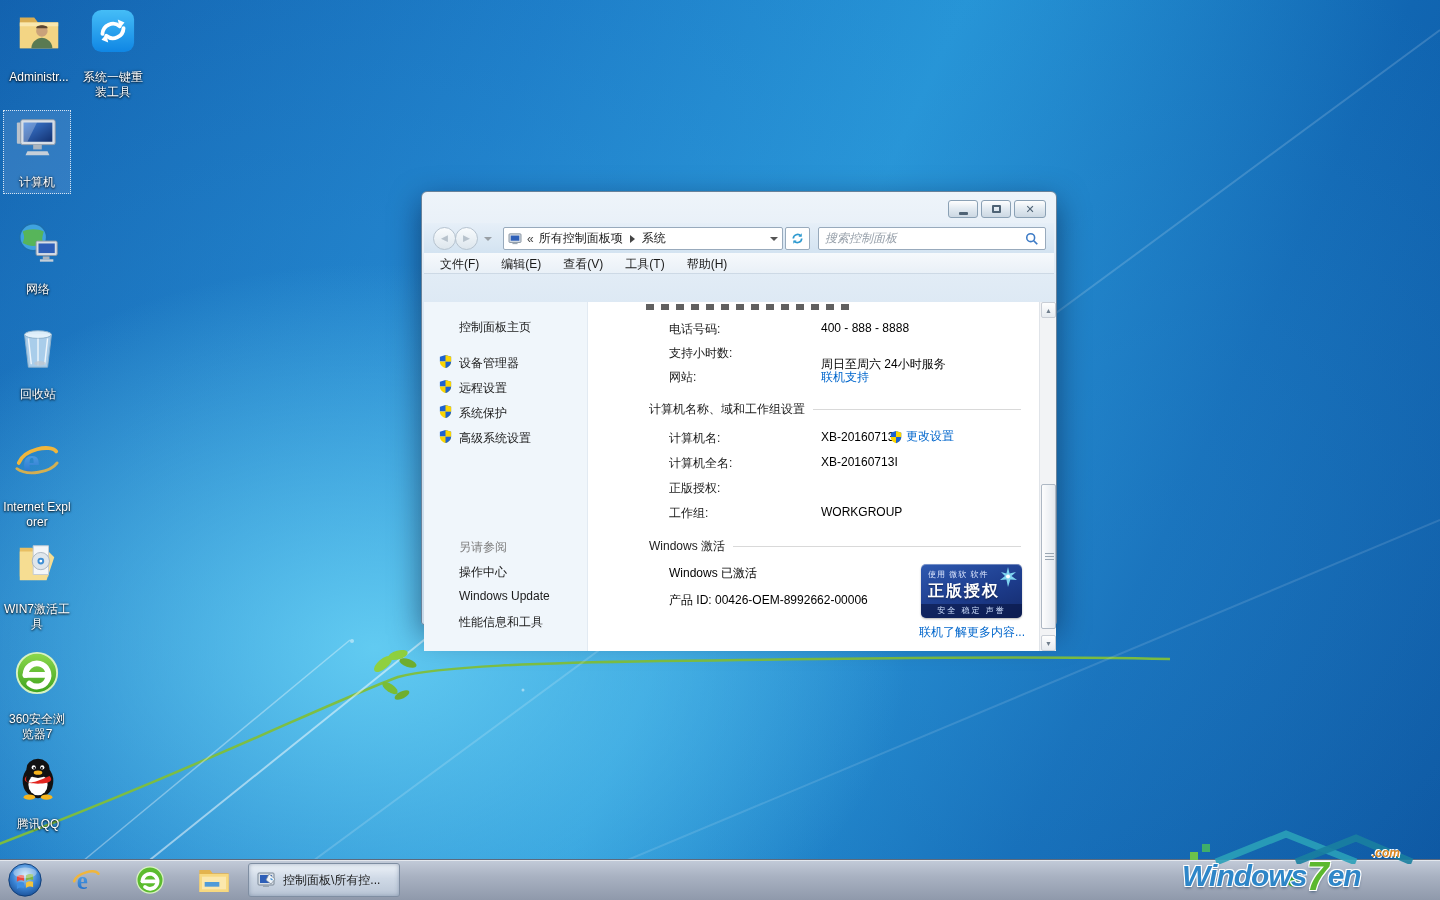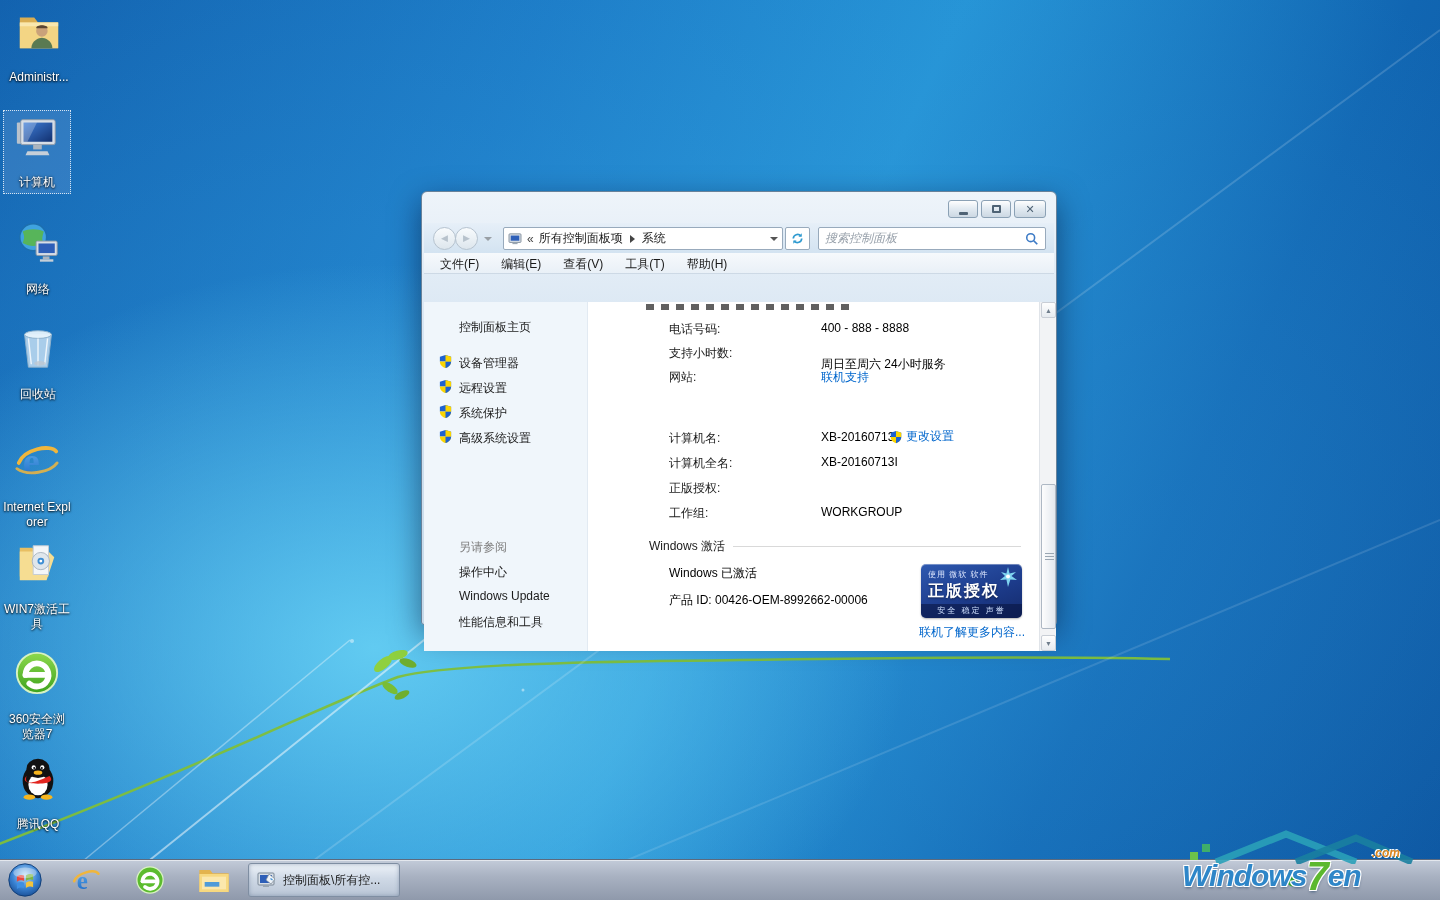--- a/index.html
+++ b/index.html
@@ -126,20 +126,38 @@
           <path d="M4 15h40v27H4z" fill="#f3d584"></path>
           <path d="M4 15h40v4H4z" fill="#f9e7ae"></path>
           <circle cx="27" cy="24" r="6" fill="#caa27a"></circle>
           <path d="M27 18c3 0 6 1 6 3h-12c0-2 3-3 6-3z" fill="#5b4632"></path>
           <path d="M16 42c0-8 8-11 11-11s11 3 11 11z" fill="#5a7a52"></path>
         </svg>
     </div>
     <div class="ilabel">Administr...</div>
   </div>
 
+  <div class="dicon" style="left:79px;top:6px">
+    <div class="ig">
+      <svg viewBox="0 0 48 48">
+          <defs>
+            <linearGradient id="rg" x1="0" y1="0" x2="0" y2="1">
+              <stop offset="0" stop-color="#45bdf7"></stop>
+              <stop offset="1" stop-color="#0f86e4"></stop>
+            </linearGradient>
+          </defs>
+          <rect x="2" y="2" width="44" height="44" rx="10" fill="url(#rg)"></rect>
+          <path d="M13 27a11 11 0 0 1 18-8" fill="none" stroke="#fff" stroke-width="4" stroke-linecap="round"></path>
+          <path d="M35 21a11 11 0 0 1-18 8" fill="none" stroke="#fff" stroke-width="4" stroke-linecap="round"></path>
+          <path d="M29 12l7 3-5 6z" fill="#fff"></path>
+          <path d="M19 36l-7-3 5-6z" fill="#fff"></path>
+        </svg>
+    </div>
+    <div class="ilabel">系统一键重装工具</div>
+  </div>
 
   <div class="dicon selected" style="left:3px;top:110px">
     <div class="ig">
       <svg viewBox="0 0 48 48">
           <defs>
             <linearGradient id="scr" x1="0" y1="0" x2="1" y2="1">
               <stop offset="0" stop-color="#3f7fd9"></stop>
               <stop offset="1" stop-color="#12306f"></stop>
             </linearGradient>
           </defs>
@@ -366,20 +384,24 @@
 
       <div class="sliver"></div>
 
       <div class="mlabel" style="left:245px;top:19px">电话号码:</div>
       <div class="mvalue" style="left:397px;top:19px">400 - 888 - 8888</div>
       <div class="mlabel" style="left:245px;top:43px">支持小时数:</div>
       <div class="mvalue" style="left:397px;top:54px">周日至周六  24小时服务</div>
       <div class="mlabel" style="left:245px;top:67px">网站:</div>
       <div class="mvalue mlink" style="left:397px;top:67px">联机支持</div>
 
+      <div class="sect" style="top:99px">
+        <span>计算机名称、域和工作组设置</span>
+          <span class="rule"></span>
+      </div>
       <div class="mlabel" style="left:245px;top:128px">计算机名:</div>
       <div class="mvalue" style="left:397px;top:128px">XB-20160713I</div>
       <div class="chg" style="top:126px">
         <svg width="14" height="14" viewBox="0 0 16 16">
             <path d="M8 1L2 3v5h6zM8 8h6V3L8 1z" fill="#1e62d0"></path>
             <path d="M8 8H2c0 4 3 6 6 7zM8 8v7c3-1 6-3 6-7z" fill="#fbd500"></path>
             <path d="M8 8h6c0 4-3 6-6 7z" fill="#1e62d0"></path>
             <path d="M8 1l6 2v5H8z" fill="#fbd500"></path>
           </svg>
         <span class="mlink" style="position:static">更改设置</span>

